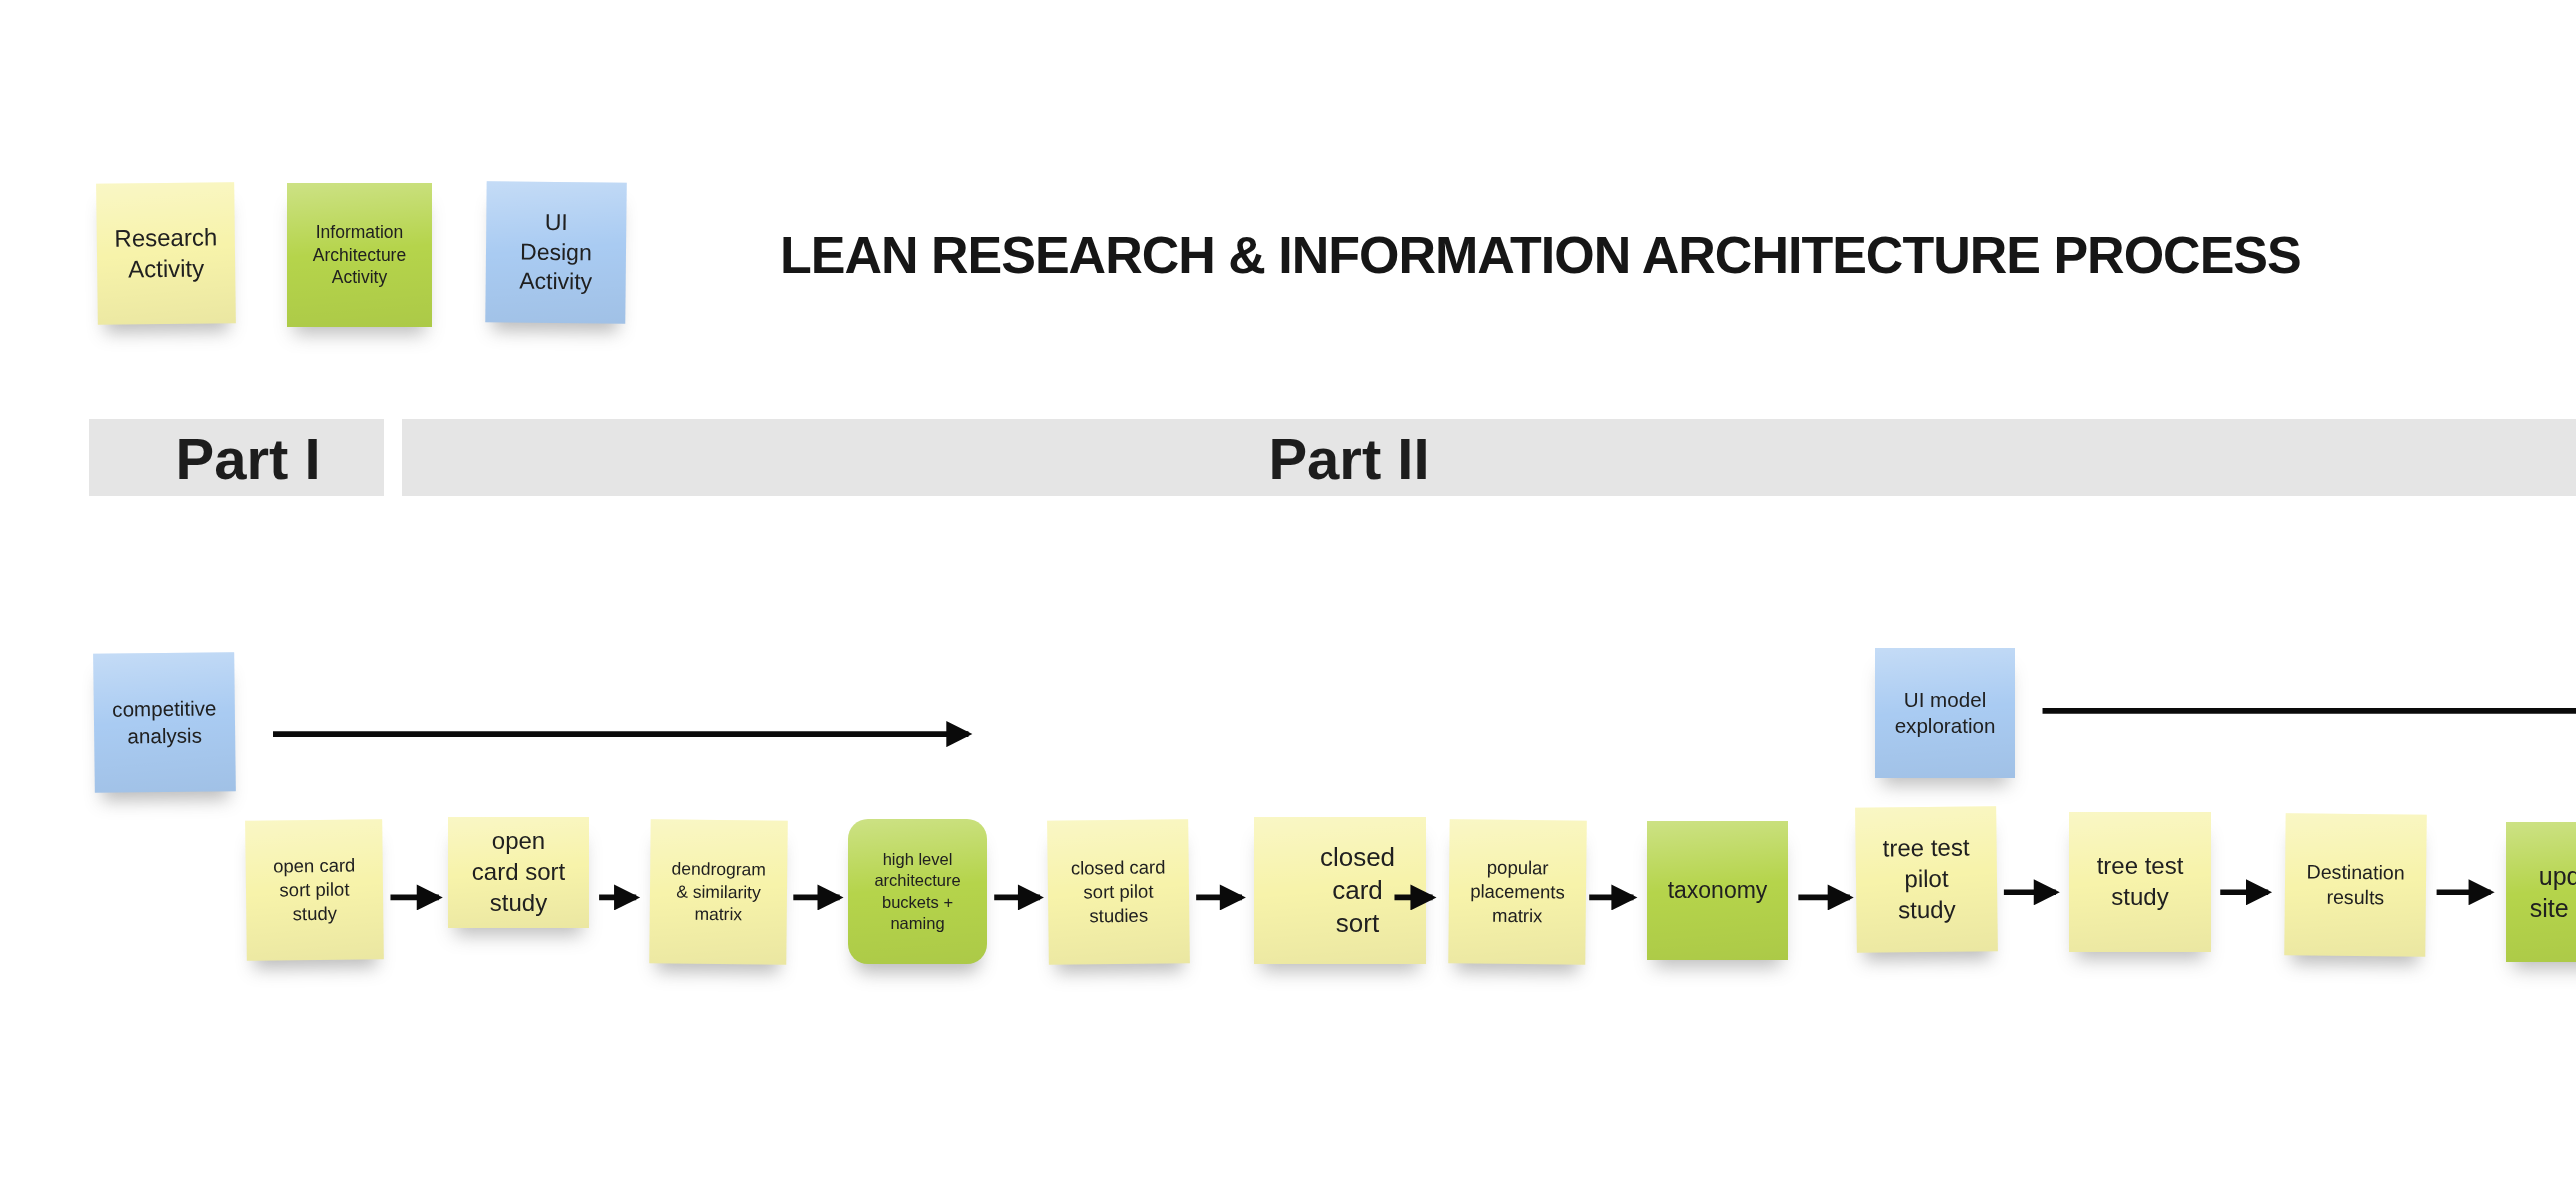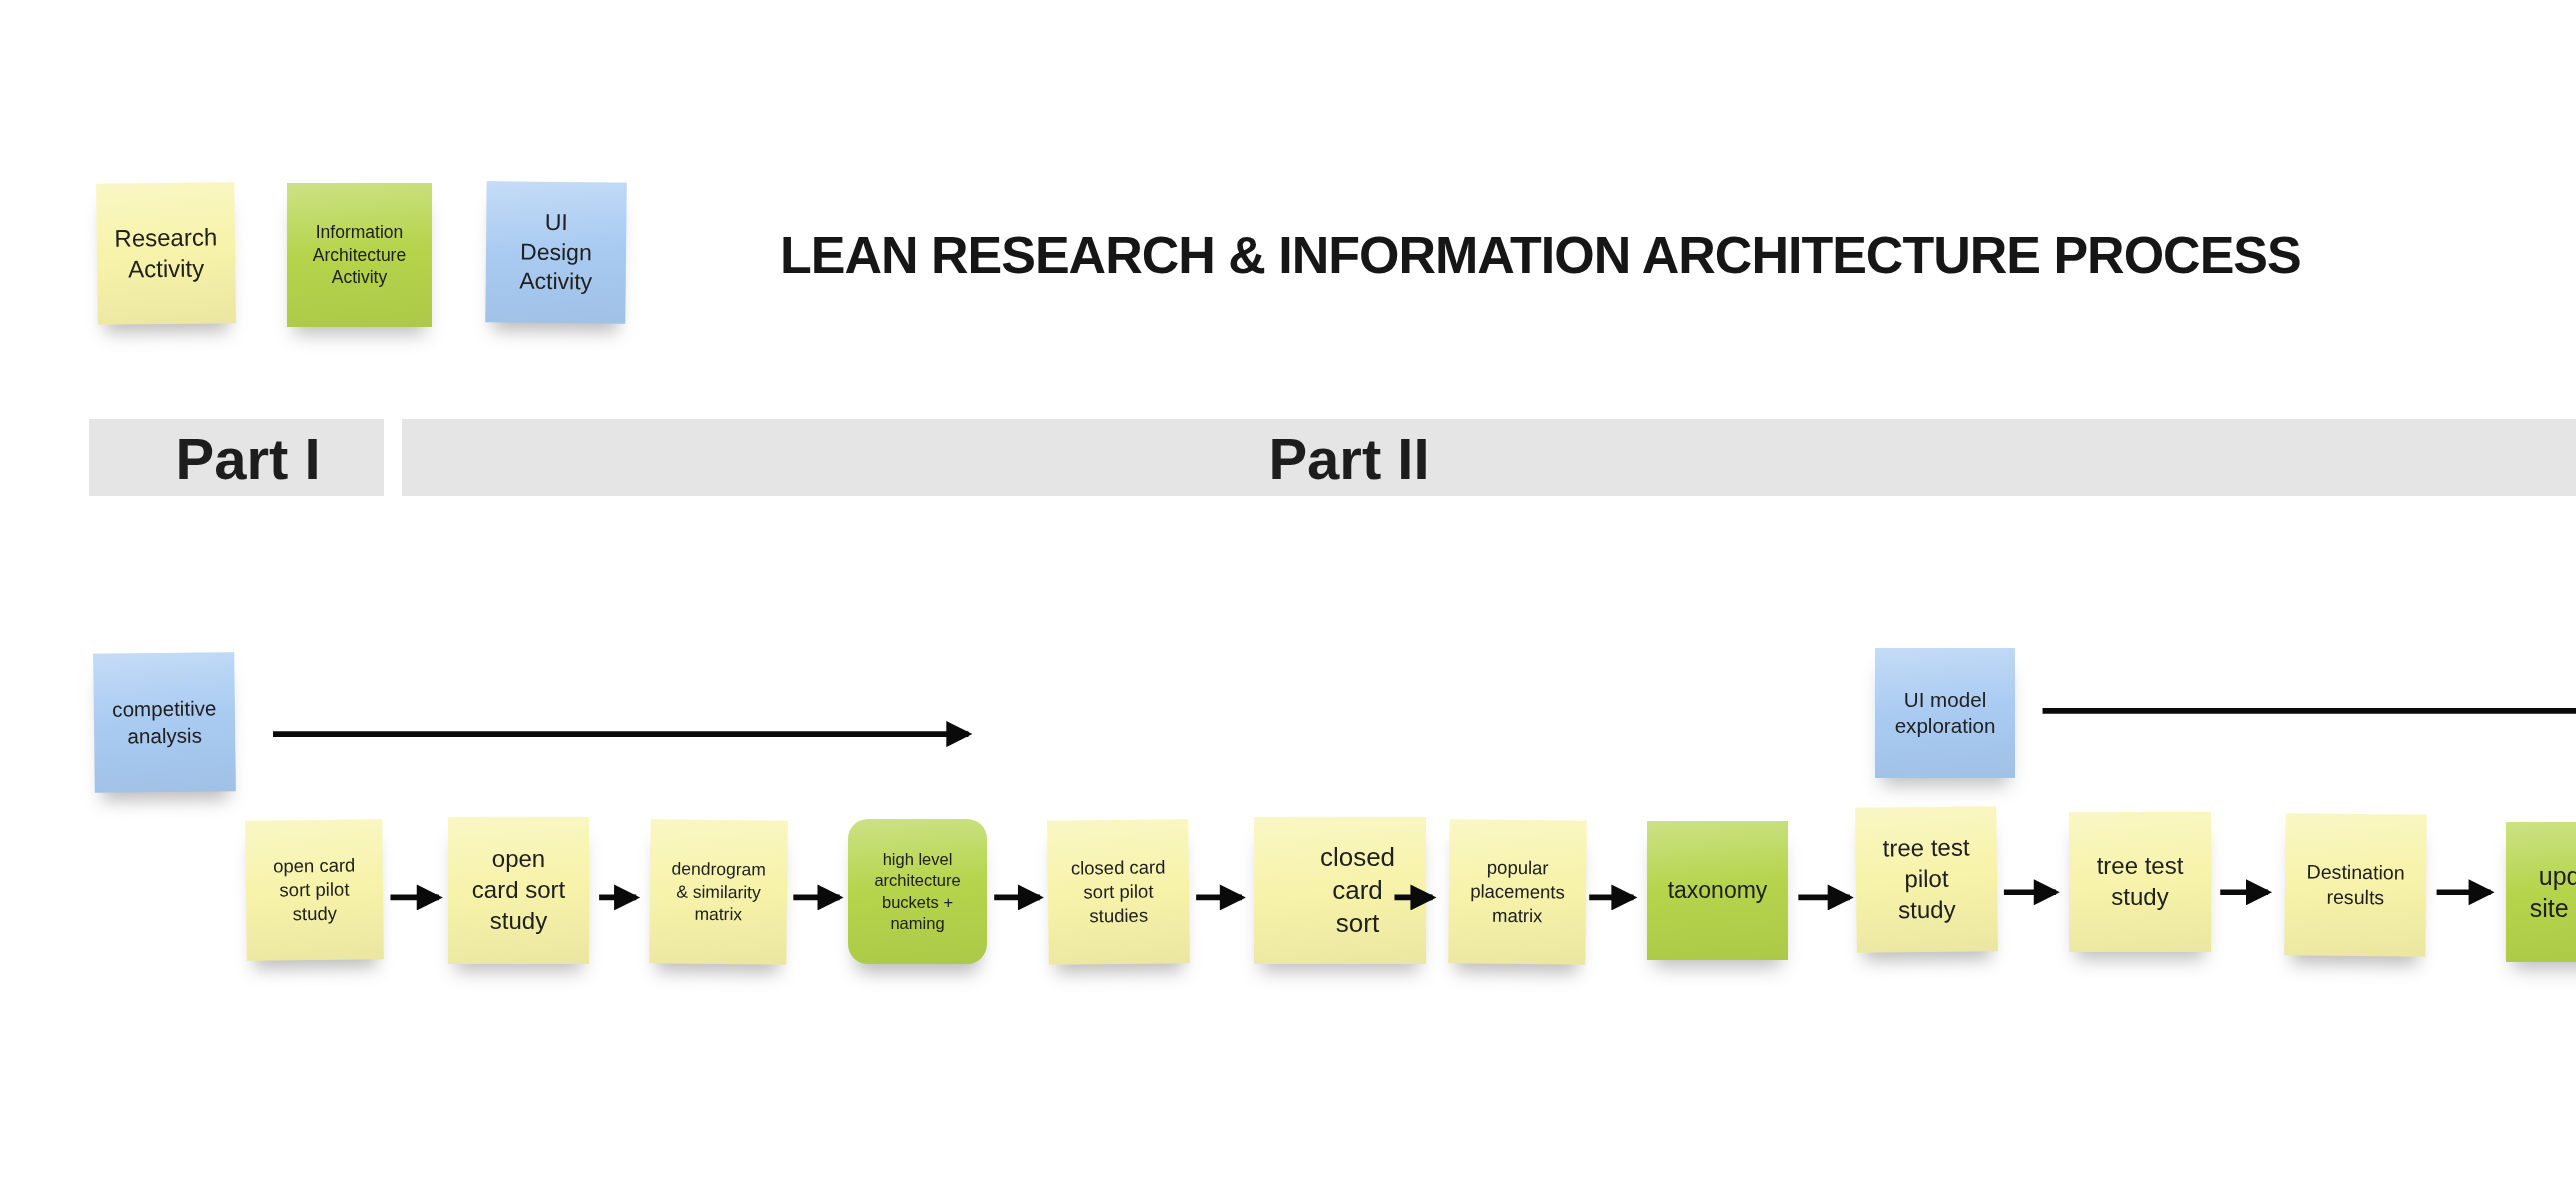--- a/index.html
+++ b/index.html
@@ -65,21 +65,21 @@
 
   <div class="note note-blue fs40 tl" style="left:94px;top:653px;width:141px;height:139px;">competitive
 analysis</div>
 
   <div class="note note-blue fs40" style="left:1875px;top:648px;width:140px;height:130px;">UI model
 exploration</div>
 
   <div class="note note-yellow fs36 tl" style="left:246px;top:820px;width:137px;height:140px;">open card
 sort pilot
 study</div>
-  <div class="note note-yellow fs46" style="left:448px;top:817px;width:141px;height:147px;">open
+  <div class="note note-yellow fs46" style="left:448px;top:817px;width:141px;height:111px;">open
 card sort
 study</div>
   <div class="note note-yellow fs34 tr" style="left:650px;top:820px;width:137px;height:144px;">dendrogram
 &amp; similarity
 matrix</div>
   <div class="note note-green fs32" style="left:848px;top:819px;width:139px;height:145px;border-radius:20px;">high level
 architecture
 buckets +
 naming</div>
   <div class="note note-yellow fs36 tl" style="left:1048px;top:820px;width:141px;height:144px;">closed card

